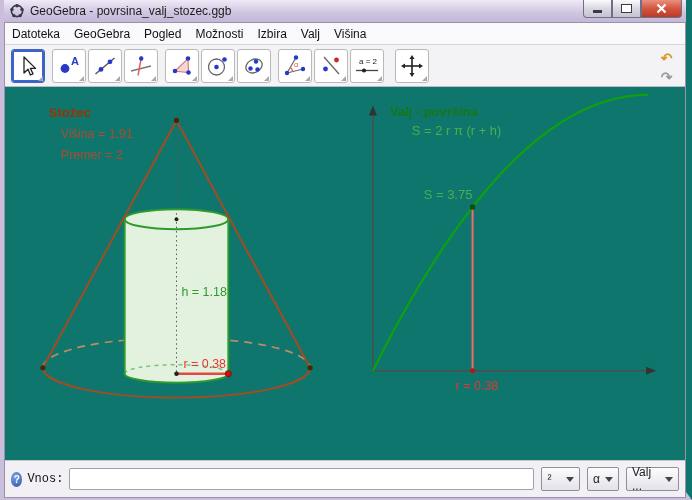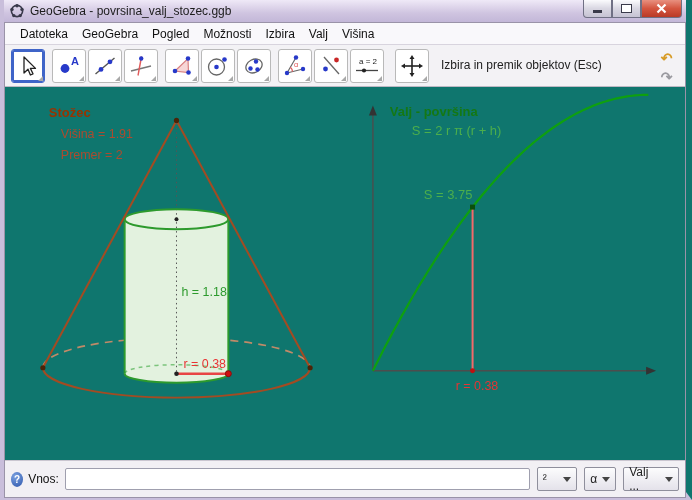--- a/index.html
+++ b/index.html
@@ -12,21 +12,21 @@
   .title-text{font-size:12px;color:#1c1c1c;margin-left:6px;}
   .win-controls{position:absolute;top:0;right:4px;display:flex;height:18px;}
   .win-btn{width:29px;height:18px;box-sizing:border-box;border:1px solid #707084;border-top:none;
     background:linear-gradient(#fbfbfd,#d9d7e2 50%,#c6c3d3);display:flex;align-items:center;justify-content:center;cursor:default;}
   .win-btn.first{border-radius:0 0 0 4px;}
   .win-btn.close{width:41px;background:linear-gradient(#e8907f,#d4553f 50%,#b93a26);border-radius:0 0 4px 0;}
   .glyph-min{width:9px;height:3px;background:#3a3a4a;margin-top:6px;}
   .glyph-restore{width:9px;height:7px;border:1px solid #3a3a4a;background:#fff;}
   
   .content{border:1px solid #9a93a8;background:#fff;}
-  .menubar{height:21px;background:#f9f8fb;border-bottom:1px solid #d8d4de;display:flex;align-items:center;padding-left:8px;text-align:right;}
+  .menubar{height:21px;background:#f9f8fb;border-bottom:1px solid #d8d4de;display:flex;align-items:center;padding-left:0;text-align:right;}
   .menu-item{font-size:12px;color:#111;padding:2px 7px;cursor:default;}
   
   .toolbar{position:relative;height:41px;background:#f3f2f5;border-bottom:1px solid #bdb9c4;display:flex;align-items:center;padding-left:6px;}
   .tool-btn{position:relative;width:34px;height:34px;box-sizing:border-box;margin-right:2px;background:#fff;
     border:1px solid #b9b9b9;border-radius:3px;display:flex;align-items:center;justify-content:center;cursor:default;}
   .tool-btn.selected{border:1px solid #3f64c8;box-shadow:inset 0 0 0 2px #3f64c8;}
   .tool-btn .corner{position:absolute;right:1px;bottom:1px;width:0;height:0;border-left:5px solid transparent;border-bottom:5px solid #a9a9a9;}
   .gap-s{width:5px;} .gap-l{width:9px;}
   .tool-info{margin-left:10px;line-height:1.25;}
   .tool-info .name{font-size:12px;font-weight:bold;color:#000;}
@@ -34,21 +34,21 @@
   .undo-redo{position:absolute;right:7px;top:3px;display:flex;flex-direction:column;}
   .ur-btn{width:21px;height:17px;display:flex;align-items:center;justify-content:center;
     font-size:14px;font-weight:bold;border:1px solid transparent;border-radius:2px;cursor:default;line-height:1;}
   .ur-btn.undo{color:#d79b26;} .ur-btn.redo{color:#9a9aa0;}
   
   .canvas{position:relative;height:373px;background:#0f766e;overflow:hidden;}
   
   .inputbar{height:36px;background:#f2f0f4;border-top:1px solid #cac6d0;display:flex;align-items:center;padding:0 6px;}
   .help-icon{width:15px;height:15px;border-radius:50%;background:radial-gradient(circle at 35% 30%,#7aa0e0,#2d56ab);
     color:#fff;font-size:10px;font-weight:bold;display:flex;align-items:center;justify-content:center;margin-right:5px;cursor:default;}
-  .vnos-label{font-size:12px;color:#111;margin-right:6px;}
+  .vnos-label{font-size:12px;color:#111;margin-right:6px;font-family:Liberation Mono, monospace;}
   .vnos-input{flex:0 0 455px;height:20px;border:1px solid #9f9fae;border-radius:2px;font-size:12px;padding:0 4px;
     font-family:"Liberation Sans",sans-serif;background:#fff;outline:none;}
   .dd-btn{height:24px;box-sizing:border-box;margin-left:7px;border:1px solid #8f8f9c;border-radius:2px;
     background:linear-gradient(#fcfcfd,#e4e2ea);display:flex;align-items:center;justify-content:space-between;
     font-size:12px;color:#222;padding:0 5px;cursor:default;}
   .dd-sup{width:47px;} .dd-alpha{width:33px;} .dd-cmd{width:66px;}
   .dd-arrow{width:0;height:0;border-left:4px solid transparent;border-right:4px solid transparent;border-top:5px solid #444;margin-left:5px;}
   svg text{font-family:"Liberation Sans",sans-serif;}
 </style>
 </head>
@@ -187,21 +187,20 @@
           <line x1="4" y1="12" x2="20" y2="12" stroke="#222" stroke-width="1.6"></line>
           <path d="M12 1 L9.5 5 L14.5 5 Z" fill="#222"></path>
             <path d="M12 23 L9.5 19 L14.5 19 Z" fill="#222"></path>
           <path d="M1 12 L5 9.5 L5 14.5 Z" fill="#222"></path>
             <path d="M23 12 L19 9.5 L19 14.5 Z" fill="#222"></path>
         </svg>
           <span class="corner"></span>
       </div>
 
       <div class="tool-info">
-        <div class="hint">Izbira in premik objektov (Esc)</div>
       </div>
 
       <div class="undo-redo">
         <div class="ur-btn undo">↶</div>
         <div class="ur-btn redo">↷</div>
       </div>
     </div>
 
     <div class="canvas">
       <svg width="682" height="373" viewBox="0 0 684 373">

